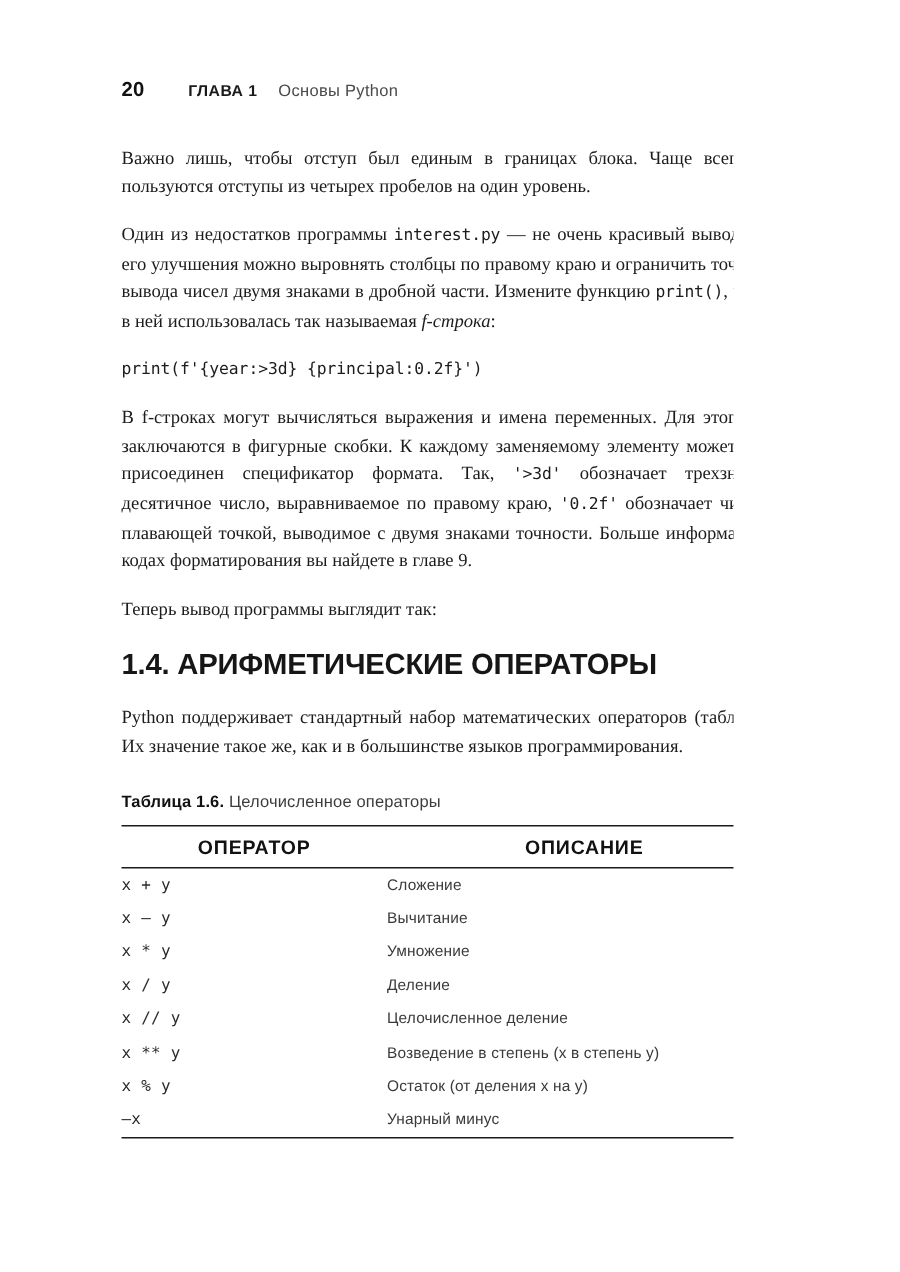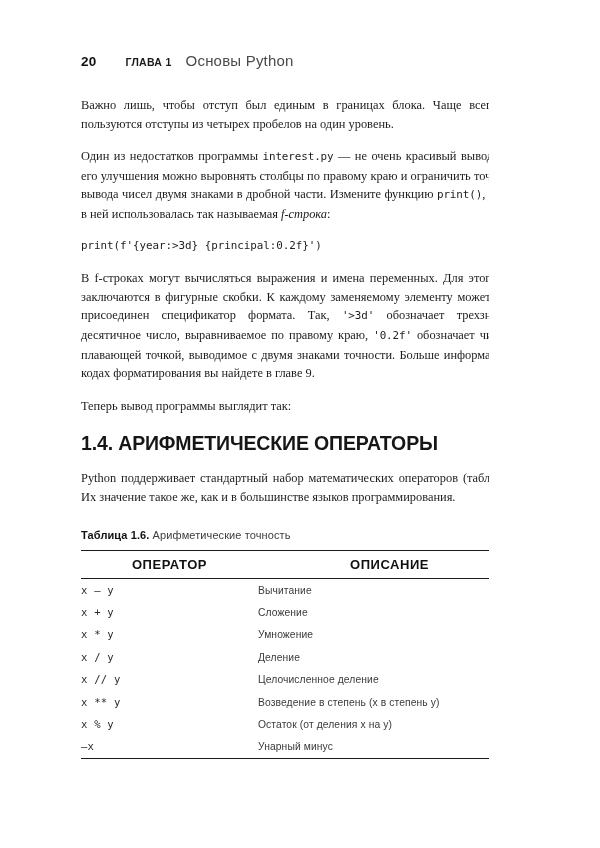--- a/index.html
+++ b/index.html
@@ -42,21 +42,21 @@
     letter-spacing: 0.2px;
   }
   .runhead .chapter {
     font-size: 10.5px;
     font-weight: bold;
     color: #1a1a1a;
     letter-spacing: 0.3px;
     margin-left: 29px;
   }
   .runhead .chaptitle {
-    font-size: 15px;
+    font-size: 11px;
     font-weight: normal;
     color: #4a4a4a;
     letter-spacing: 0.2px;
     margin-left: 14px;
   }
 
   
   .content {
     position: absolute;
     left: 81px;
@@ -188,43 +188,43 @@
 
     <p class="body"><span>В f-строках могут вычисляться выражения и имена переменных. Для этого они заключаются в фигурные скобки. К каждому заменяемому элементу может быть присоединен спецификатор формата. Так, </span><code class="inline">'&gt;3d'</code><span> обозначает трехзнач­ное десятичное число, выравниваемое по правому краю, </span><code class="inline">'0.2f'</code><span> обозначает число с плавающей точкой, выводимое с двумя знаками точности. Больше информации о кодах форматирования вы найдете в главе 9.</span></p>
 
     <p class="body tight">Теперь вывод программы выглядит так:</p>
 
 
     <h2 class="section">1.4. АРИФМЕТИЧЕСКИЕ ОПЕРАТОРЫ</h2>
 
     <p class="body">Python поддерживает стандартный набор математических операторов (табл. 1.1). Их значение такое же, как и в большинстве языков программи­рования.</p>
 
-    <div class="table-caption"><b>Таблица 1.6.</b> <span>Арифметические точность</span></div>
+    <div class="table-caption"><b>Таблица 1.6.</b> <span>Целочисленное операторы</span></div>
 
     <table class="ops">
       <colgroup>
         <col class="c1">
         <col class="c2">
       </colgroup>
       <thead>
         <tr>
           <th>ОПЕРАТОР</th>
           <th>ОПИСАНИЕ</th>
         </tr>
       </thead>
       <tbody>
         <tr>
+          <td class="op">x + y</td>
+          <td class="desc">Сложение</td>
+        </tr>
+        <tr>
           <td class="op">x – y</td>
           <td class="desc">Вычитание</td>
         </tr>
         <tr>
-          <td class="op">x + y</td>
-          <td class="desc">Сложение</td>
-        </tr>
-        <tr>
           <td class="op">x * y</td>
           <td class="desc">Умножение</td>
         </tr>
         <tr>
           <td class="op">x / y</td>
           <td class="desc">Деление</td>
         </tr>
         <tr>
           <td class="op">x // y</td>
           <td class="desc">Целочисленное деление</td>

